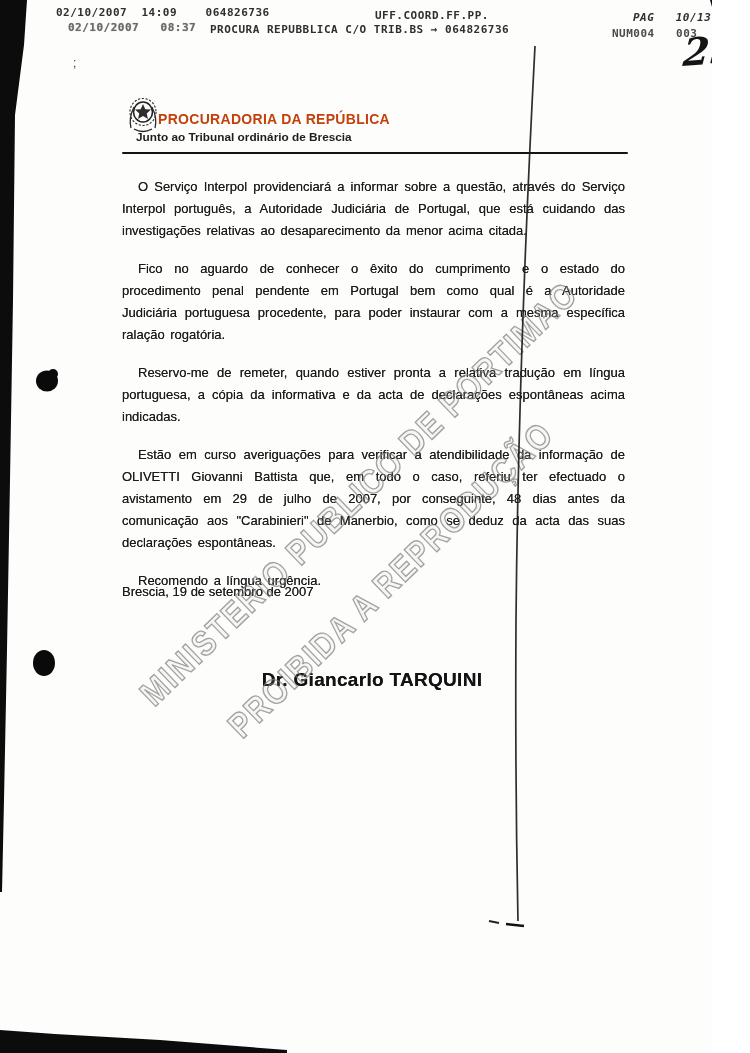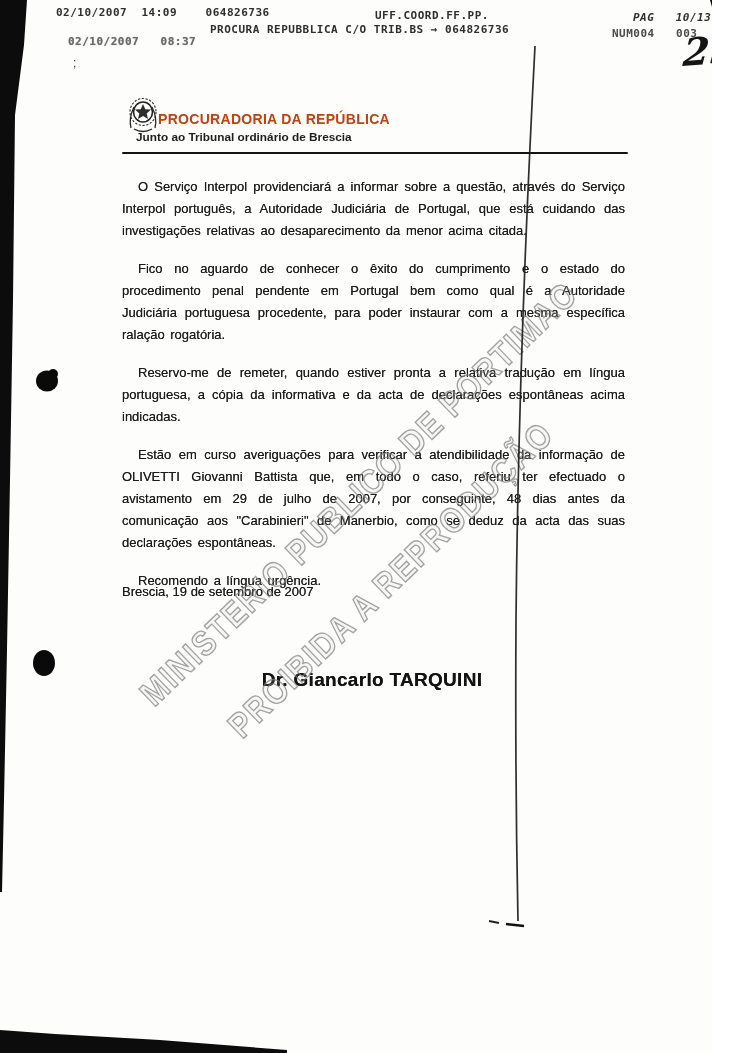--- a/index.html
+++ b/index.html
@@ -9,21 +9,21 @@
   }
   
   .fax{
     position:absolute;font-family:"DejaVu Sans Mono",monospace;
     font-size:11px;font-weight:700;letter-spacing:.5px;white-space:pre;
     color:#2f2f2f;
   }
   .f1a{left:56px;top:6px;}
   .f1b{left:375px;top:9px;}
   .f1c{left:633px;top:11px;font-style:italic;}
-  .f2a{left:68px;top:21px;color:#6a6a6a;text-shadow:0 0 1px #999;margin-top:14px;}
+  .f2a{left:68px;top:21px;color:#6a6a6a;text-shadow:0 0 1px #999;}
   .f2b{left:210px;top:23px;}
   .f2c{left:612px;top:27px;color:#4a4a4a;}
   .stray{position:absolute;left:73px;top:56px;font-size:12px;color:#333;}
   .handwritten{
     position:absolute;left:683px;top:26px;font-family:"DejaVu Serif",serif;
     font-style:italic;font-weight:700;font-size:38px;color:#151515;
     transform:rotate(-4deg) skewX(-8deg);letter-spacing:1px;
   }
   
   .emblem{position:absolute;left:126px;top:94px;}

